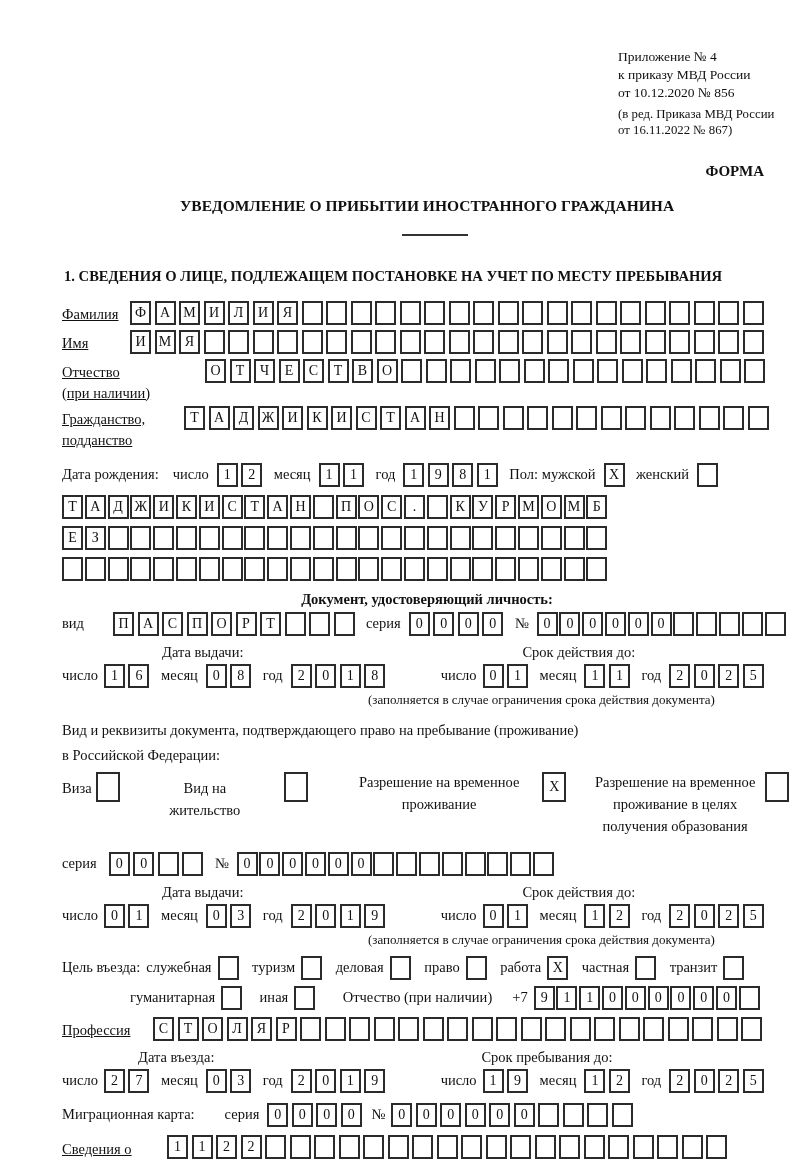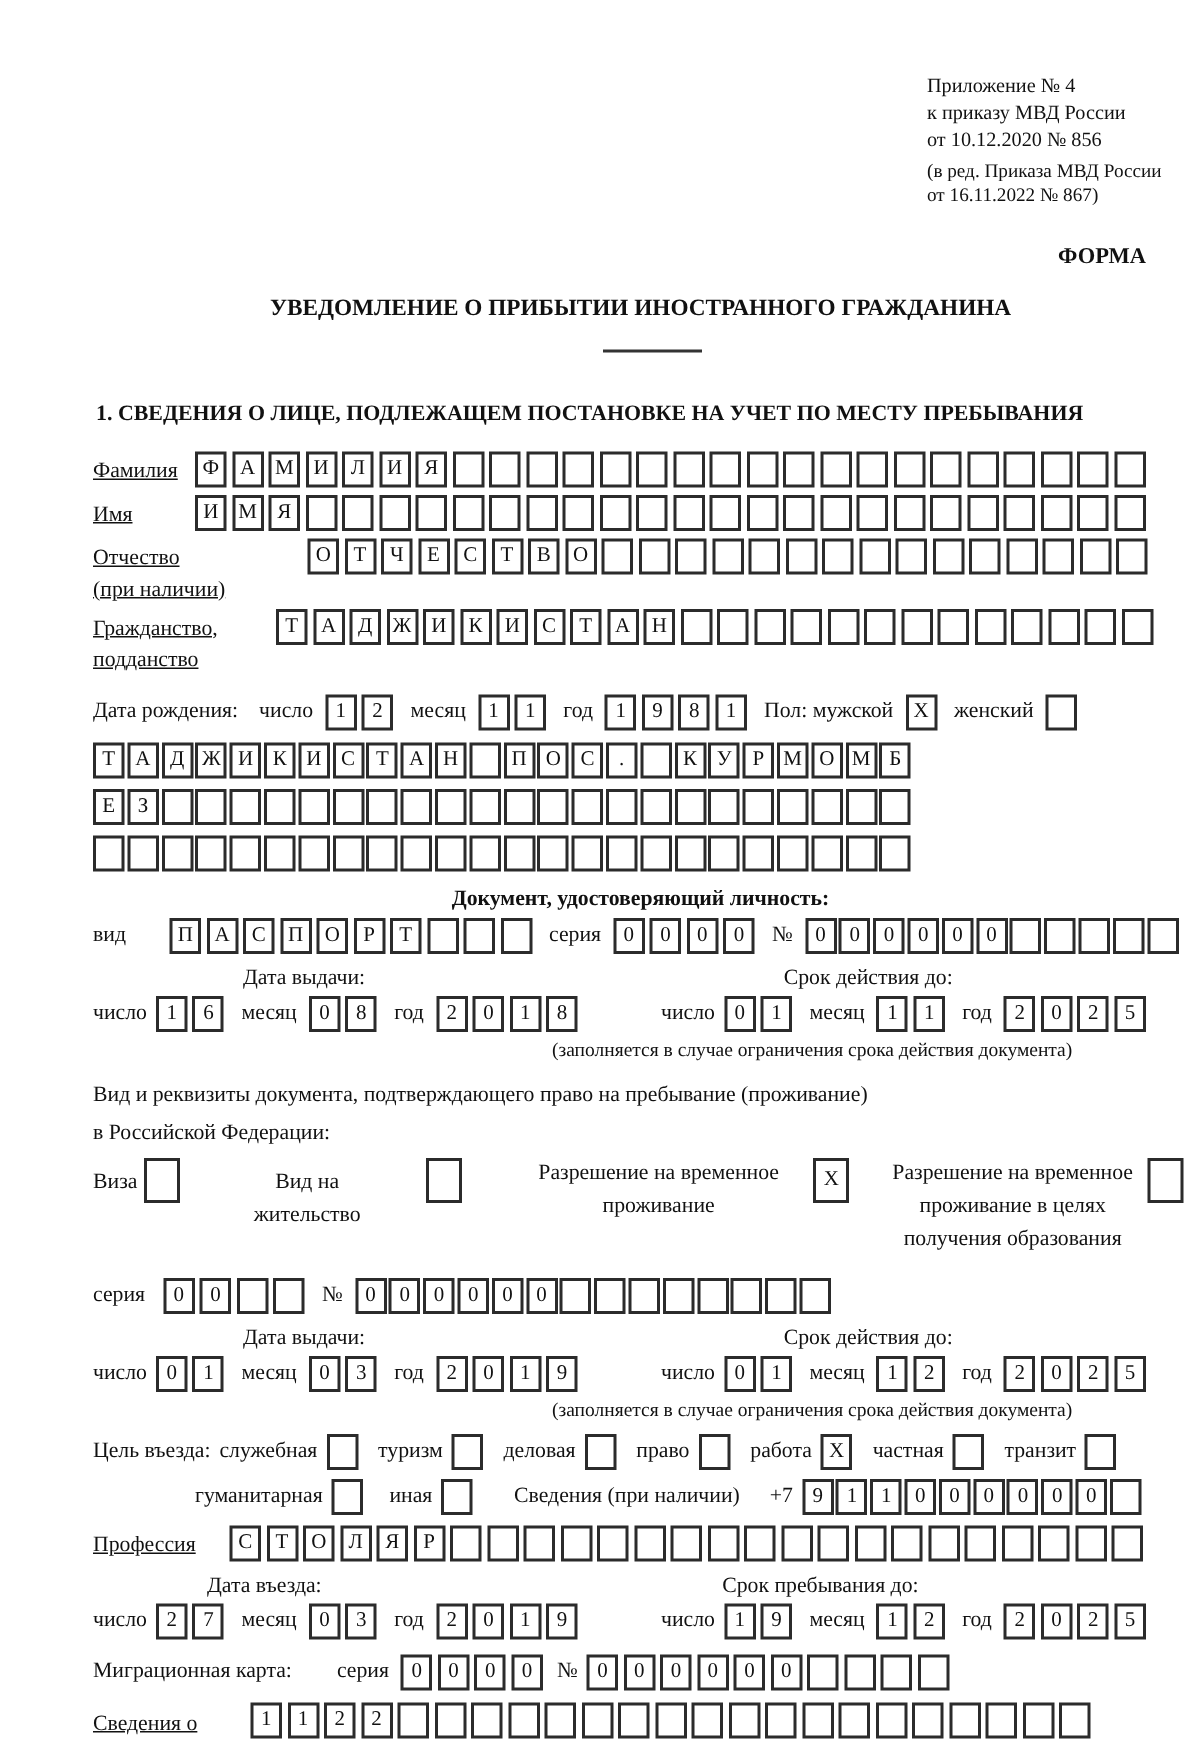--- a/index.html
+++ b/index.html
@@ -525,21 +525,21 @@
 
   <div class="purline" style="margin-top:6px;">
     <span class="plbl" style="margin-left:68px;">гуманитарная</span>
     <span class="cells" style="margin-right:14px;">
         <span class="cell"></span>
       </span>
     <span class="plbl">иная</span>
     <span class="cells" style="margin-right:24px;">
         <span class="cell"></span>
       </span>
-    <span class="plbl">Сведения (при наличии)</span>
+    <span class="plbl">Отчество (при наличии)</span>
     <span class="plbl" style="margin-left:14px;">+7</span>
     <span class="cells tight">
         <span class="cell">9</span>
         <span class="cell">1</span>
         <span class="cell">1</span>
         <span class="cell">0</span>
         <span class="cell">0</span>
         <span class="cell">0</span>
         <span class="cell">0</span>
         <span class="cell">0</span>

